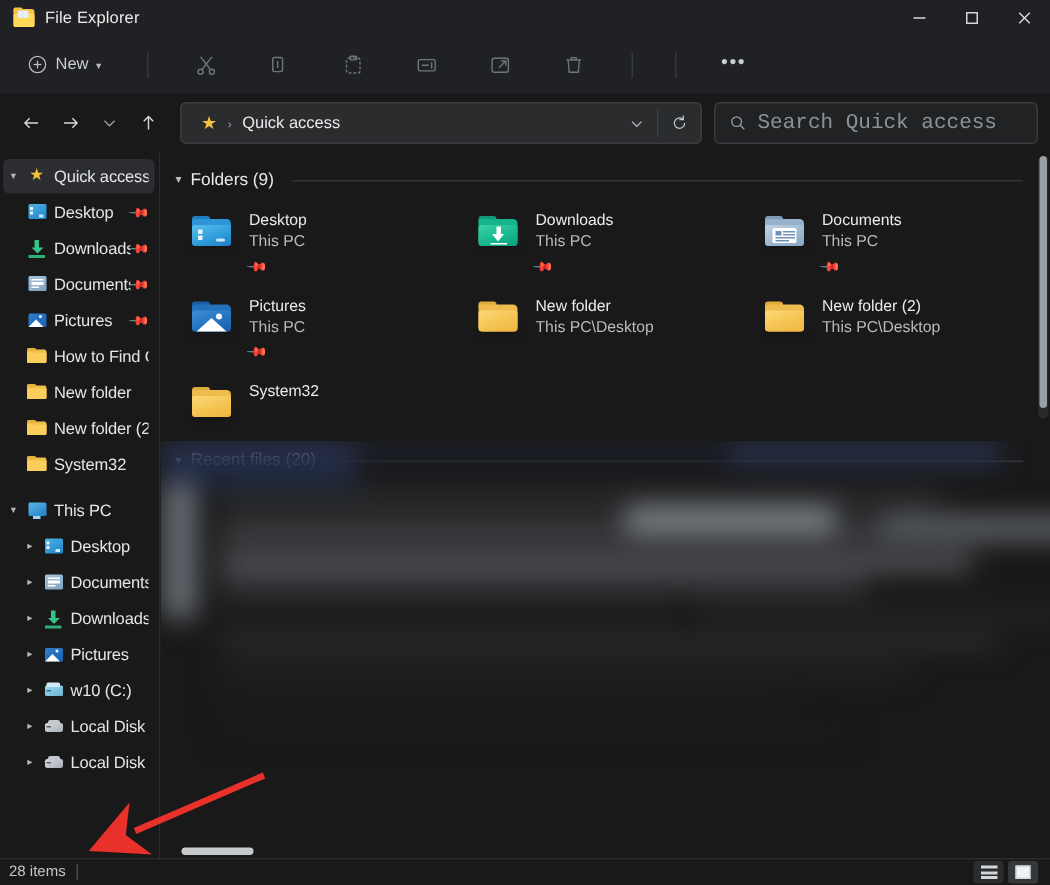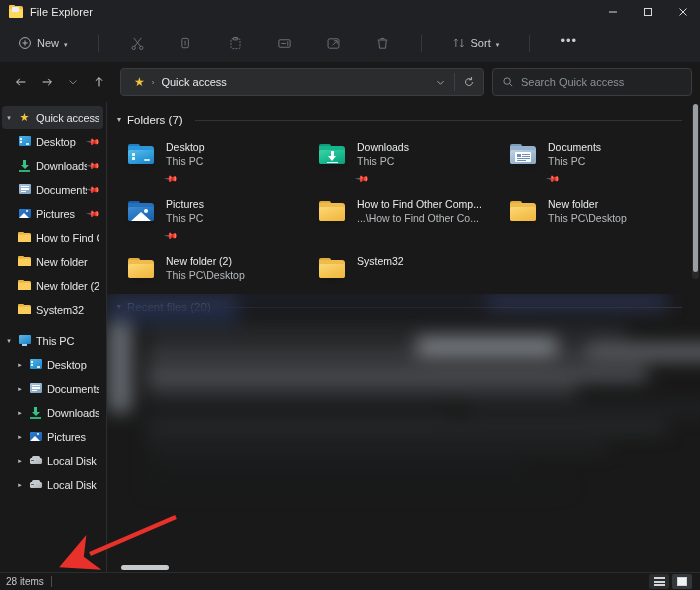--- a/index.html
+++ b/index.html
@@ -215,22 +215,22 @@
     align-items: center;
     padding: 0 9px;
     gap: 7px;
   }
   .searchbox input {
     flex: 1 1 auto;
     background: transparent;
     border: none;
     outline: none;
     color: #d6d9dc;
-    font-family: Liberation Sans, sans-serif;
-    font-size: 11px;
+    font-family: Liberation Mono, monospace;
+    font-size: 14px;
   }
   .searchbox input::placeholder { color: #8d9297; }
 
   
   .body {
     flex: 1 1 auto;
     display: flex;
     min-height: 0;
     position: relative;
     background: #191919;
@@ -720,28 +720,20 @@
     <div class="cmd-icon-btn">
       <svg width="15" height="15" viewBox="0 0 16 16">
         <path d="M4 4.6 L4.8 13 L11.2 13 L12 4.6" fill="none" stroke="#6f757c" stroke-width="1"></path>
         <line x1="2.8" y1="4.3" x2="13.2" y2="4.3" stroke="#6f757c" stroke-width="1"></line>
         <path d="M6.3 4.2 L6.3 2.6 L9.7 2.6 L9.7 4.2" fill="none" stroke="#6f757c" stroke-width="1"></path>
       </svg>
     </div>
 
     <div class="cmd-sep"></div>
 
-    <div class="cmd-btn">
-      <svg width="14" height="14" viewBox="0 0 16 16">
-        <path d="M4.4 12.6 L4.4 3.4 M2.4 5.4 L4.4 3.4 L6.4 5.4" fill="none" stroke="#8c9197" stroke-width="1"></path>
-        <path d="M11.2 3.4 L11.2 12.6 M9.2 10.6 L11.2 12.6 L13.2 10.6" fill="none" stroke="#8c9197" stroke-width="1"></path>
-      </svg>
-      <span>Sort</span>
-      <span class="chev">▾</span>
-    </div>
 
 
     <div class="cmd-sep"></div>
 
     <div class="cmd-icon-btn">
       <span style="color:#c9ccd0;font-size:13px;letter-spacing:1px;line-height:1;position:relative;top:-3px;">•••</span>
     </div>
   </div>
 
   <div class="navbar">
@@ -957,20 +949,31 @@
               <span class="fr"></span>
               <span class="mt"></span>
               <span class="sun"></span>
             </span>
         </span>
         <span class="nav-label">Pictures</span>
       </div>
       <div class="nav-row">
         <span class="nav-exp" style="margin-left:11px;">▸</span>
         <span class="nav-ico">
+          <span class="ic ic-drivec">
+              <span class="bd"></span>
+              <span class="t"></span>
+              <span class="l"></span>
+            </span>
+        </span>
+        <span class="nav-label">w10 (C:)</span>
+      </div>
+      <div class="nav-row">
+        <span class="nav-exp" style="margin-left:11px;">▸</span>
+        <span class="nav-ico">
           <span class="ic ic-drive">
               <span class="bd"></span>
               <span class="t"></span>
               <span class="l"></span>
             </span>
         </span>
         <span class="nav-label">Local Disk (D:)</span>
       </div>
       <div class="nav-row">
         <span class="nav-exp" style="margin-left:11px;">▸</span>
@@ -985,21 +988,21 @@
       </div>
 
       <div style="height:5px;"></div>
 
     </div>
 
     <div class="content">
 
       <div class="group-header">
         <span class="gh-chev">▾</span>
-        <span class="gh-title">Folders (7)</span>
+        <span class="gh-title">Folders (9)</span>
         <span class="gh-line"></span>
       </div>
 
       <div class="folder-grid">
 
         <div class="tile">
           <span class="tile-ico">
             <span class="big f-blue">
                 <span class="shadow"></span>
                 <span class="tabp"></span>
@@ -1069,34 +1072,20 @@
                 <span class="ov-pic-sun"></span>
               </span>
           </span>
           <span class="tile-text">
             <div class="tile-name">Pictures</div>
             <div class="tile-sub">This PC</div>
             <span class="tile-pin">📌</span>
           </span>
         </div>
 
-        <div class="tile">
-          <span class="tile-ico">
-            <span class="big f-yellow">
-                <span class="shadow"></span>
-                <span class="tabp"></span>
-                <span class="backp"></span>
-                <span class="frontp"></span>
-              </span>
-          </span>
-          <span class="tile-text">
-            <div class="tile-name">How to Find Other Comp...</div>
-            <div class="tile-sub">...\How to Find Other Co...</div>
-          </span>
-        </div>
 
         <div class="tile">
           <span class="tile-ico">
             <span class="big f-yellow">
                 <span class="shadow"></span>
                 <span class="tabp"></span>
                 <span class="backp"></span>
                 <span class="frontp"></span>
               </span>
           </span>

